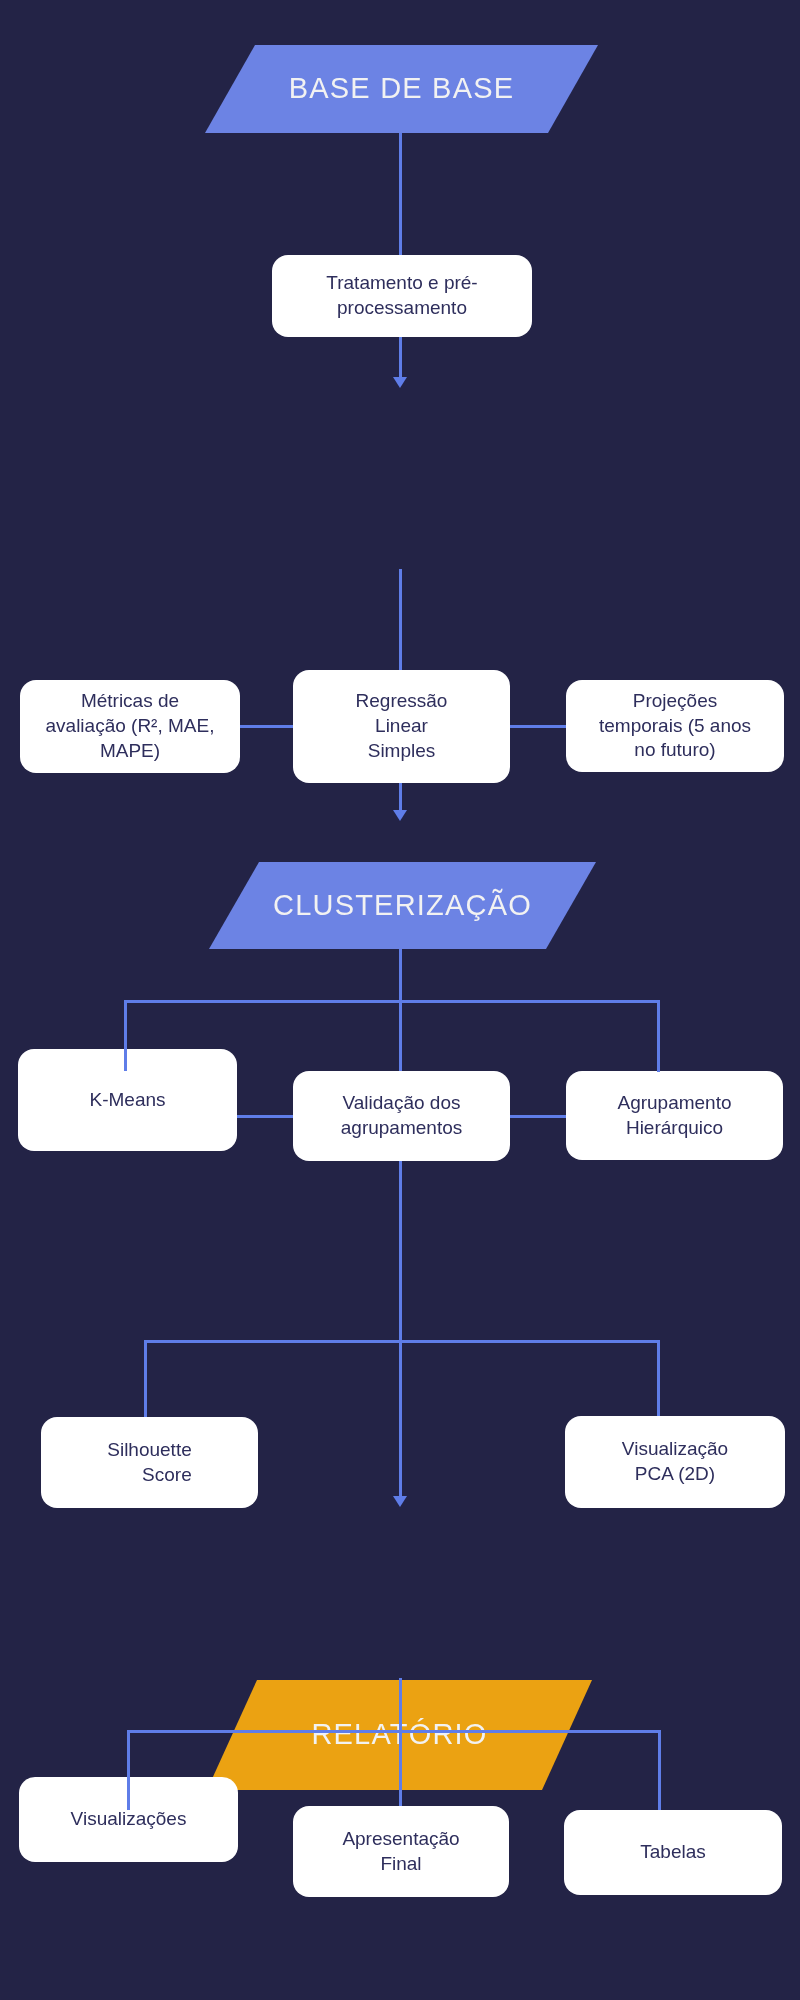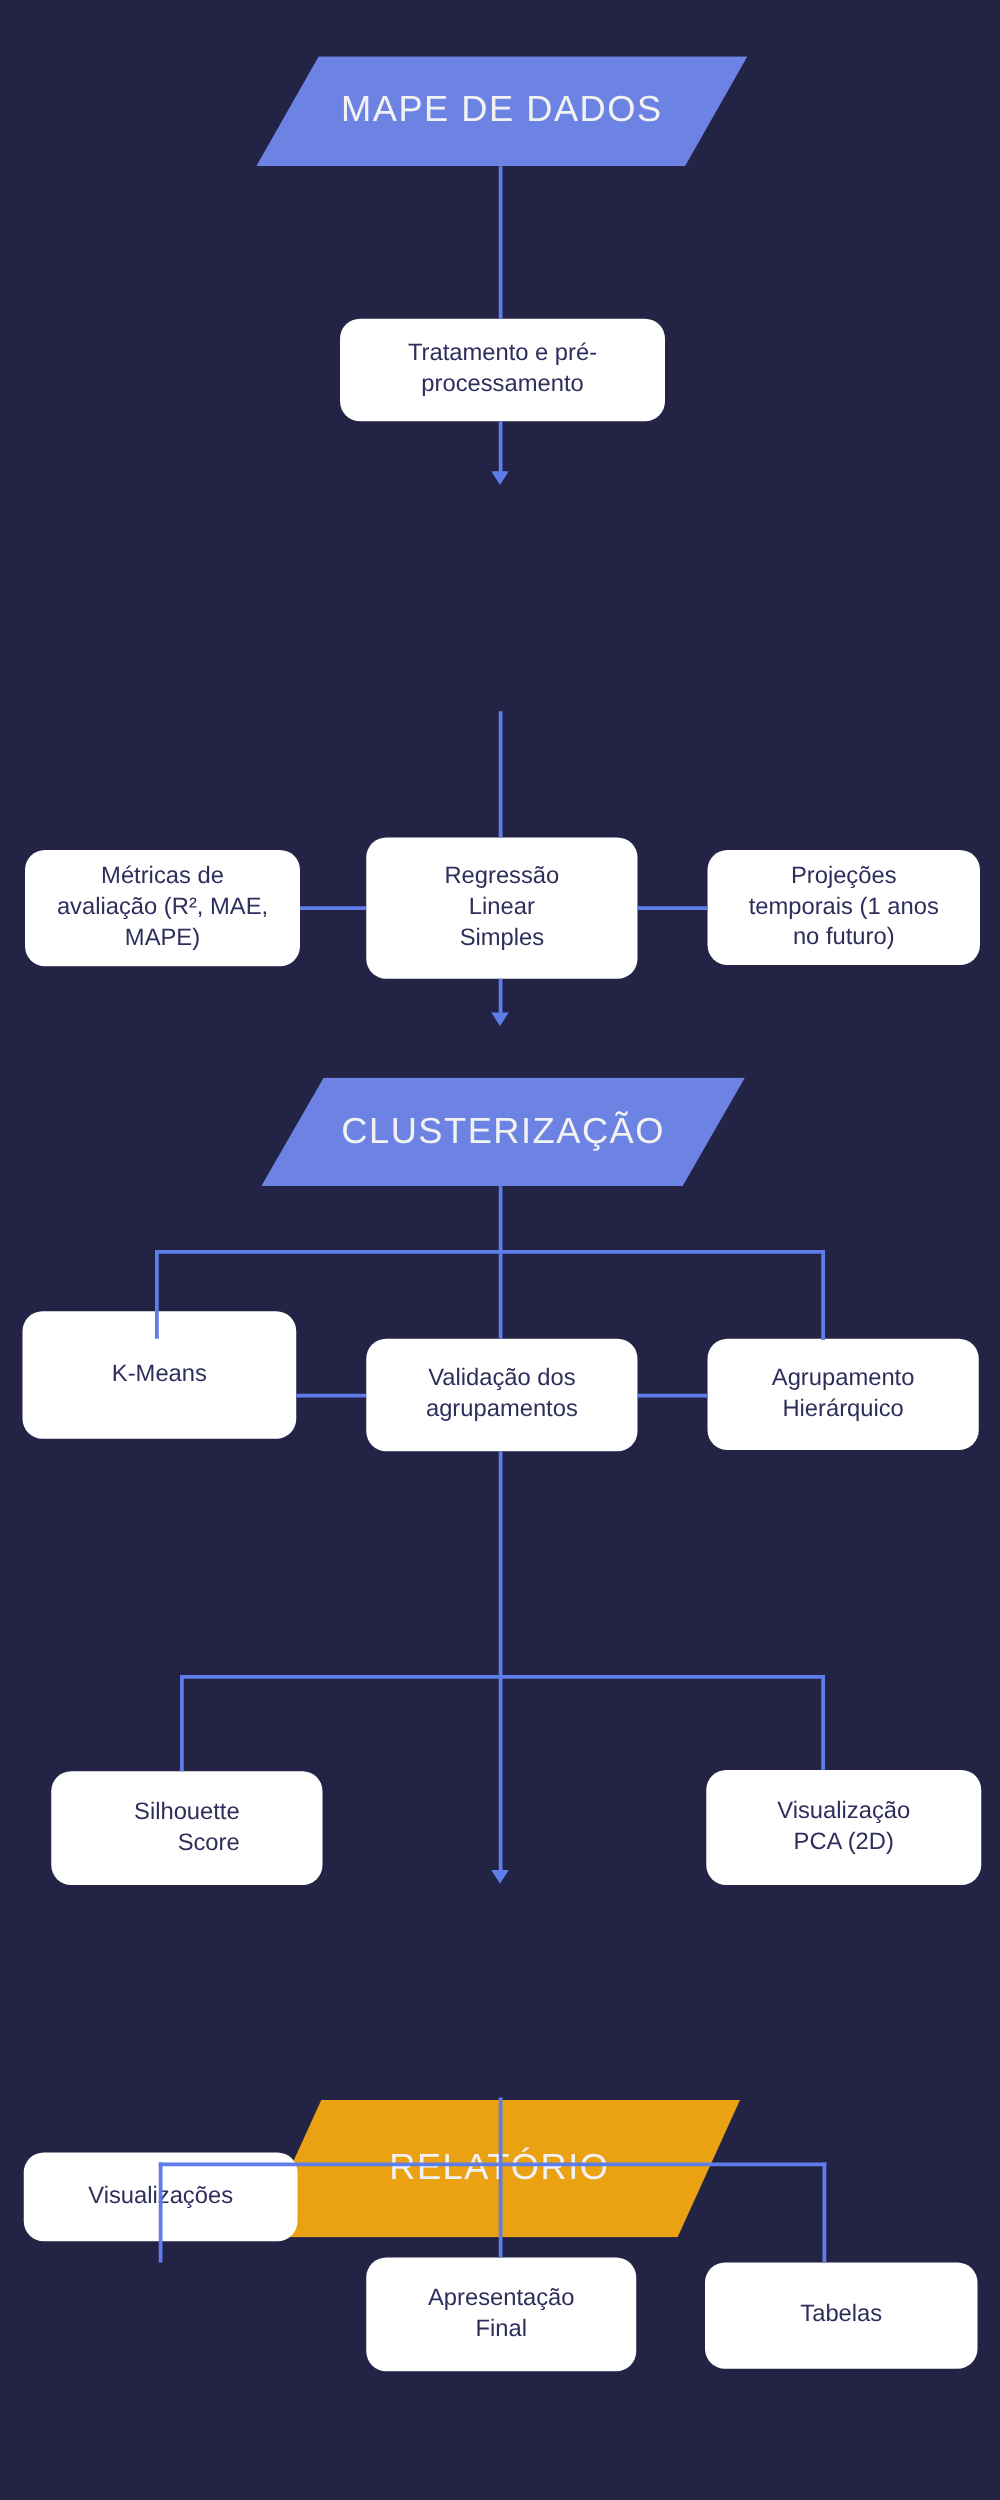--- a/index.html
+++ b/index.html
@@ -70,21 +70,21 @@
     border-right:7px solid transparent;
     border-top:11px solid var(--connector);
   }
 </style>
 </head>
 <body>
 
 <div class="canvas">
 
   <div class="stage blue" style="left:205px;top:45px;width:393px;height:88px;">
-    <span>MAPE DE DADOS</span>
+    <span>BASE DE BASE</span>
   </div>
 
 
   <div class="stage blue" style="left:209px;top:862px;width:387px;height:87px;">
     <span>CLUSTERIZAÇÃO</span>
   </div>
 
   <div class="stage orange" style="left:207px;top:1680px;width:385px;height:110px;">
     <span>RELATÓRIO</span>
   </div>
@@ -101,21 +101,21 @@
   </div>
 
   <div class="card" style="left:293px;top:670px;width:217px;height:113px;">
     <span>Regressão
 Linear
 Simples</span>
   </div>
 
   <div class="card" style="left:566px;top:680px;width:218px;height:92px;">
     <span>Projeções
-temporais (1 anos
+temporais (5 anos
 no futuro)</span>
   </div>
 
   <div class="card" style="left:18px;top:1049px;width:219px;height:102px;text-align:center;">
     <span>K-Means</span>
   </div>
 
   <div class="card" style="left:293px;top:1071px;width:217px;height:90px;">
     <span>Validação dos
 agrupamentos</span>
@@ -129,21 +129,21 @@
   <div class="card" style="left:41px;top:1417px;width:217px;height:91px;text-align:right;">
     <span>Silhouette
 Score</span>
   </div>
 
   <div class="card" style="left:553px;top:1416px;width:220px;height:92px;margin-left:12px;">
     <span>Visualização
 PCA (2D)</span>
   </div>
 
-  <div class="card" style="left:19px;top:1722px;width:219px;height:71px;justify-content:center;">
+  <div class="card" style="left:19px;top:1777px;width:219px;height:85px;justify-content:center;">
     <span>Visualizações</span>
   </div>
 
   <div class="card" style="left:293px;top:1806px;width:216px;height:91px;">
     <span>Apresentação
 Final</span>
   </div>
 
   <div class="card" style="left:564px;top:1810px;width:218px;height:85px;">
     <span>Tabelas</span>

